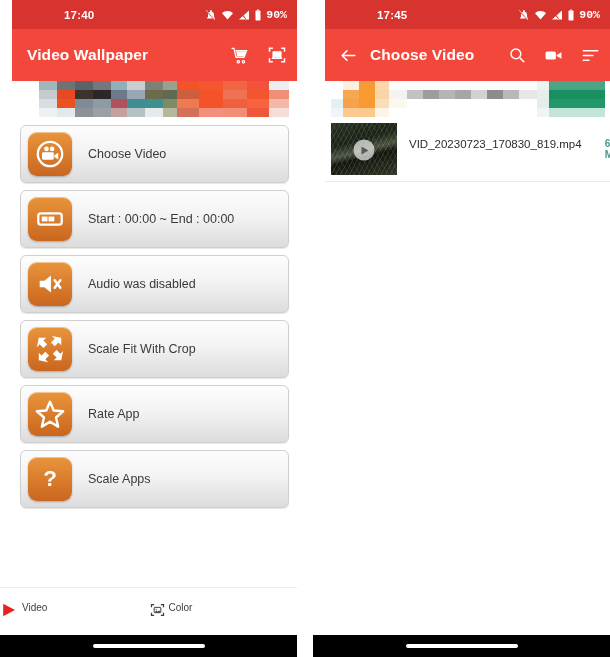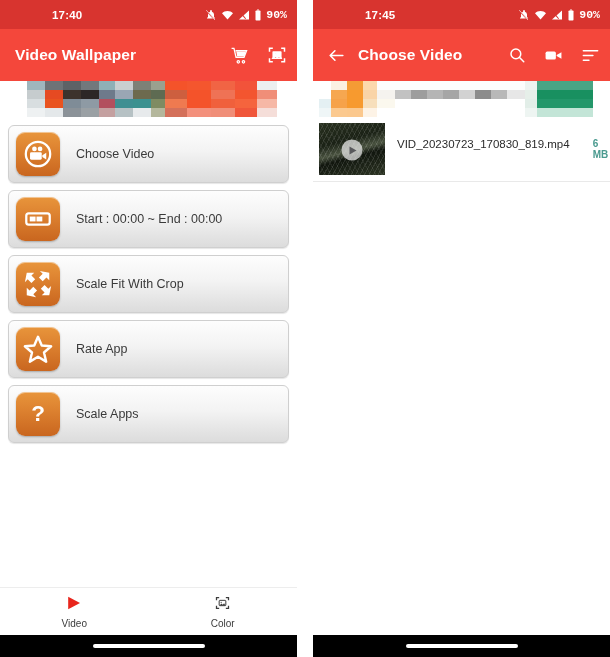--- a/index.html
+++ b/index.html
@@ -2,21 +2,21 @@
 <html><head>
 <meta charset="utf-8">
 <style>
   * { margin:0; padding:0; box-sizing:border-box; }
   html,body{
     width:610px; height:657px; overflow:hidden;
     background:#ffffff;
     font-family:"Liberation Sans", sans-serif;
   }
   .screens{ display:flex; width:610px; height:657px; }
-  .phone{ position:relative; width:297px; height:657px; overflow:hidden; background:#fff; }
+  .phone{ position:relative; width:297px; height:657px; overflow:hidden; background:#fff;padding-left:12px; }
   .gap{ width:16px; height:657px; background:#ffffff; }
 
   
   .statusbar{
     height:29px; background:#d8342f; position:relative;
     display:flex; align-items:center;
     color:#ffffff; font-size:11.5px; font-weight:bold;
   }
   .status-time{ position:absolute; left:52px; letter-spacing:.2px; }
   .status-right{ position:absolute; right:10px; display:flex; align-items:center; gap:4px; }
@@ -54,21 +54,21 @@
     display:flex; align-items:center; justify-content:center; flex:0 0 auto;
   }
   .row-label{ margin-left:16px; font-size:12.5px; color:#3a3a3a; }
 
   
   .bottomnav{
     position:absolute; left:0; bottom:22px; width:100%; height:48px;
     background:#ffffff; border-top:1px solid #ededed;
     display:flex; align-items:center;
   }
-  .navitem{ flex:1; display:flex; flex-direction:column; align-items:center; gap:3px; cursor:pointer; }
+  .navitem{ flex:1; display:flex; flex-direction:row; gap:3px; cursor:pointer; }
   .navitem .nav-label{ font-size:10px; color:#3c3c3c; }
   .gesture{
     position:absolute; left:0; bottom:0; width:100%; height:22px;
     background:#000; display:flex; align-items:center; justify-content:center;
   }
   .gesture .bar{ width:112px; height:3.5px; border-radius:2px; background:#fff; }
 
   
   .video-list{ background:#fff; }
   .video-item{ display:flex; align-items:center; padding:6px 0 6px 6px; cursor:pointer; }
@@ -234,20 +234,29 @@
         <span class="tile">
           <svg width="30" height="30" viewBox="0 0 32 32">
             <rect x="3.5" y="10" width="25" height="12" rx="2.6" fill="none" stroke="#fff" stroke-width="2.4"></rect>
             <rect x="7.2" y="13.4" width="6.2" height="5.2" fill="#fff"></rect>
             <rect x="14.4" y="13.4" width="6.2" height="5.2" fill="#fff"></rect>
           </svg>
         </span>
         <span class="row-label">Start : 00:00 ~ End : 00:00</span>
       </div>
 
+      <div class="row">
+        <span class="tile">
+          <svg width="30" height="30" viewBox="0 0 32 32">
+            <path d="M5 12.5h5L17 7v18l-7-5.5H5z" fill="#fff"></path>
+            <path d="M21 12l6 8M27 12l-6 8" stroke="#fff" stroke-width="2.6" stroke-linecap="round"></path>
+          </svg>
+        </span>
+        <span class="row-label">Audio was disabled</span>
+      </div>
 
       <div class="row">
         <span class="tile">
           <svg width="30" height="30" viewBox="0 0 32 32">
             <path d="M4 4h8l-3 3 4 4-4 4-4-4-3 3zM28 4v8l-3-3-4 4-4-4 4-4-3-3zM4 28v-8l3 3 4-4 4 4-4 4 3 3zM28 28h-8l3-3-4-4 4-4 4 4 3-3z" fill="#fff"></path>
           </svg>
         </span>
         <span class="row-label">Scale Fit With Crop</span>
       </div>
 

